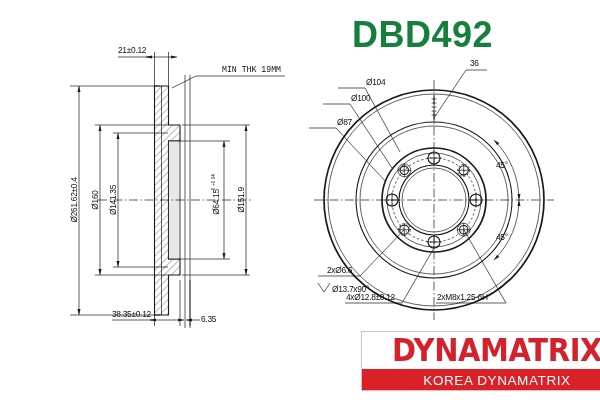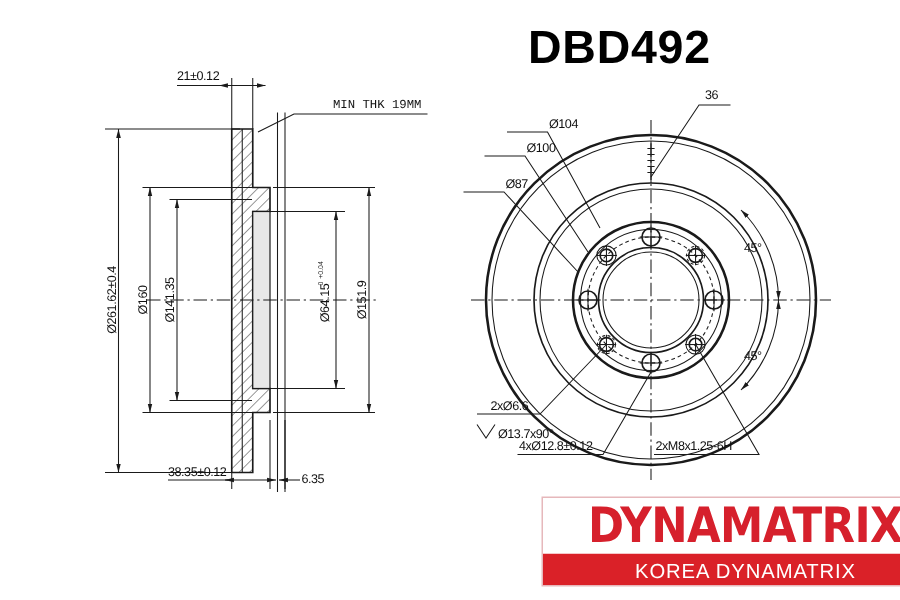--- a/index.html
+++ b/index.html
@@ -9,24 +9,24 @@
     font-family:"Liberation Sans", sans-serif;
     overflow:hidden;
     position:relative;
   }
   #root{position:relative;width:600px;height:400px;}
 
   
   .title{
     position:absolute;
     left:352px; top:14px;
-    font-size:31px;
+    font-size:36px;
     font-weight:bold;
     letter-spacing:0.5px;
-    color:#000000;
+    color:#15803d;
     font-family:"Liberation Sans", sans-serif;
     white-space:nowrap;
   }
 
   
   svg.canvas{position:absolute;left:0;top:0;width:600px;height:400px;}
 
   .ln{stroke:#1a1a1a;fill:none;}
   .thin{stroke-width:0.7;}
   .med{stroke-width:1.1;}

